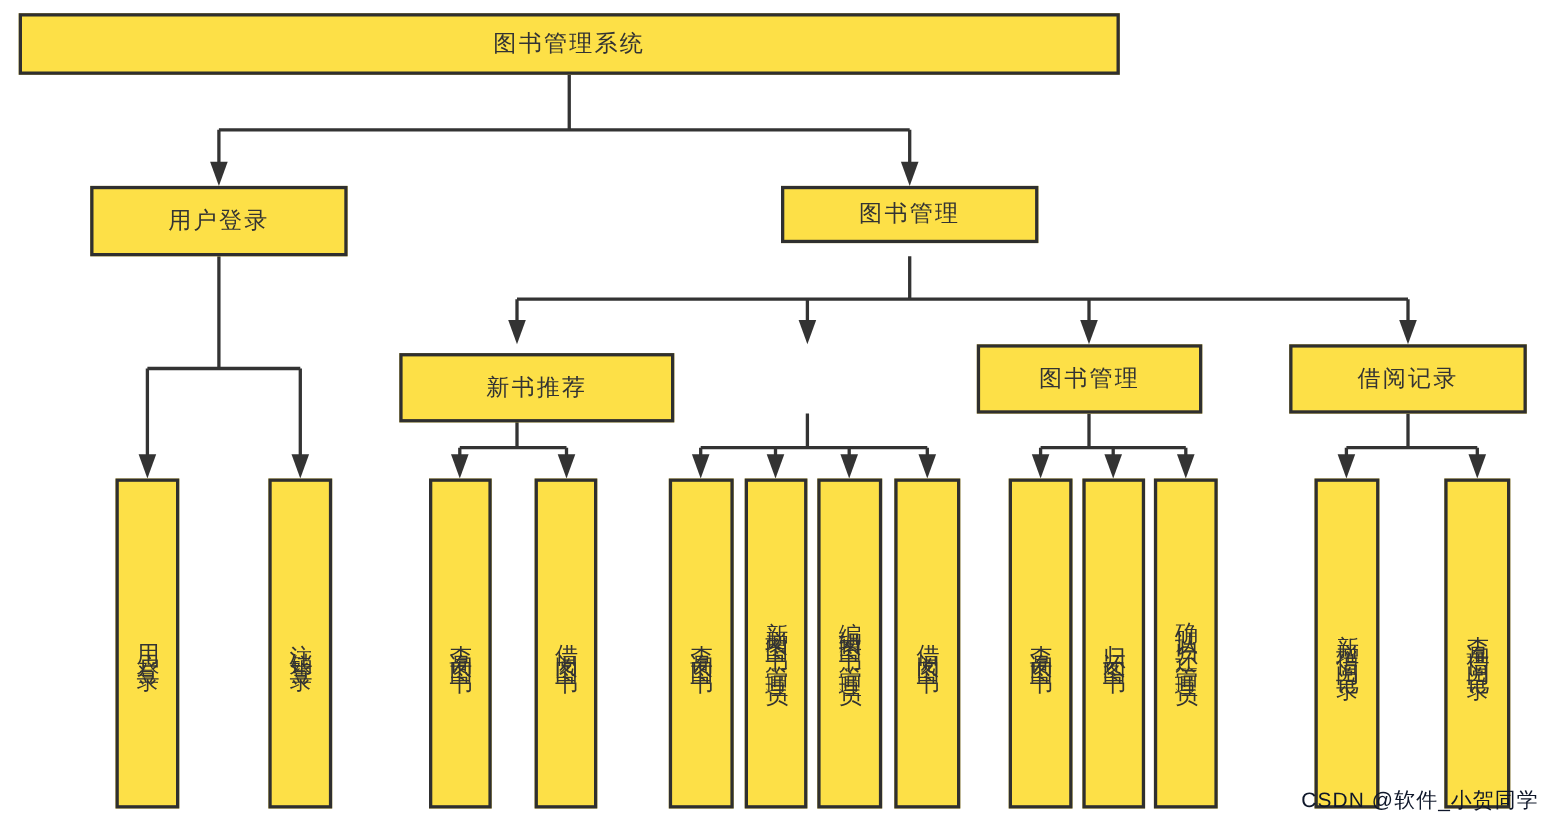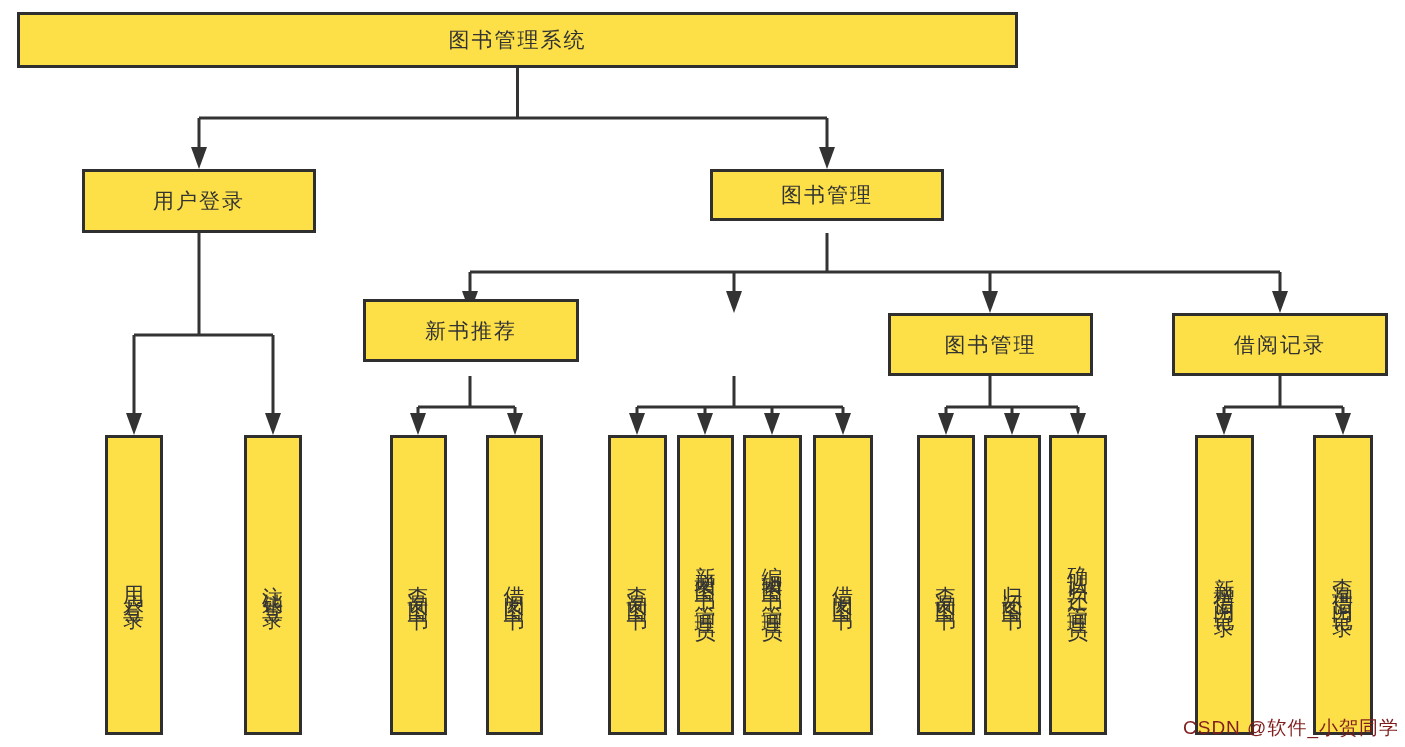--- a/index.html
+++ b/index.html
@@ -43,21 +43,21 @@
     writing-mode: vertical-rl;
     text-orientation: mixed;
     letter-spacing: 8px;
     font-size: 21px;
   }
   .watermark {
     position: absolute;
     left: 1183px;
     top: 715px;
     font-size: 19px;
-    color: #7f1d1d;
+    color: #0f172a;
     letter-spacing: 1px;
     white-space: nowrap;
   }
 </style>
 </head>
 <body>
 
 <div class="stage">
 
   <svg class="connector-layer" viewBox="0 0 1405 747" xmlns="http://www.w3.org/2000/svg">
@@ -101,21 +101,21 @@
       <polygon points="1216,413 1232,413 1224,435"></polygon>
       <polygon points="1335,413 1351,413 1343,435"></polygon>
     </g>
   </svg>
 
   <div class="node" style="left:17px; top:12px; width:1001px; height:56px;">图书管理系统</div>
 
   <div class="node" style="left:82px; top:169px; width:234px; height:64px;">用户登录</div>
   <div class="node" style="left:710px; top:169px; width:234px; height:52px;">图书管理</div>
 
-  <div class="node" style="left:363px; top:299px; width:216px; height:63px;">新书推荐</div>
+  <div class="node" style="left:363px; top:321px; width:250px; height:63px;">新书推荐</div>
   <div class="node" style="left:888px; top:313px; width:205px; height:63px;">图书管理</div>
   <div class="node" style="left:1172px; top:313px; width:216px; height:63px;">借阅记录</div>
 
   <div class="node leaf" style="left:105px; top:435px; width:58px; height:300px;">用户登录</div>
   <div class="node leaf" style="left:244px; top:435px; width:58px; height:300px;">注销登录</div>
 
   <div class="node leaf" style="left:390px; top:435px; width:57px; height:300px;">查询图书</div>
   <div class="node leaf" style="left:486px; top:435px; width:57px; height:300px;">借阅图书</div>
 
   <div class="node leaf" style="left:608px; top:435px; width:59px; height:300px;">查询图书</div>

